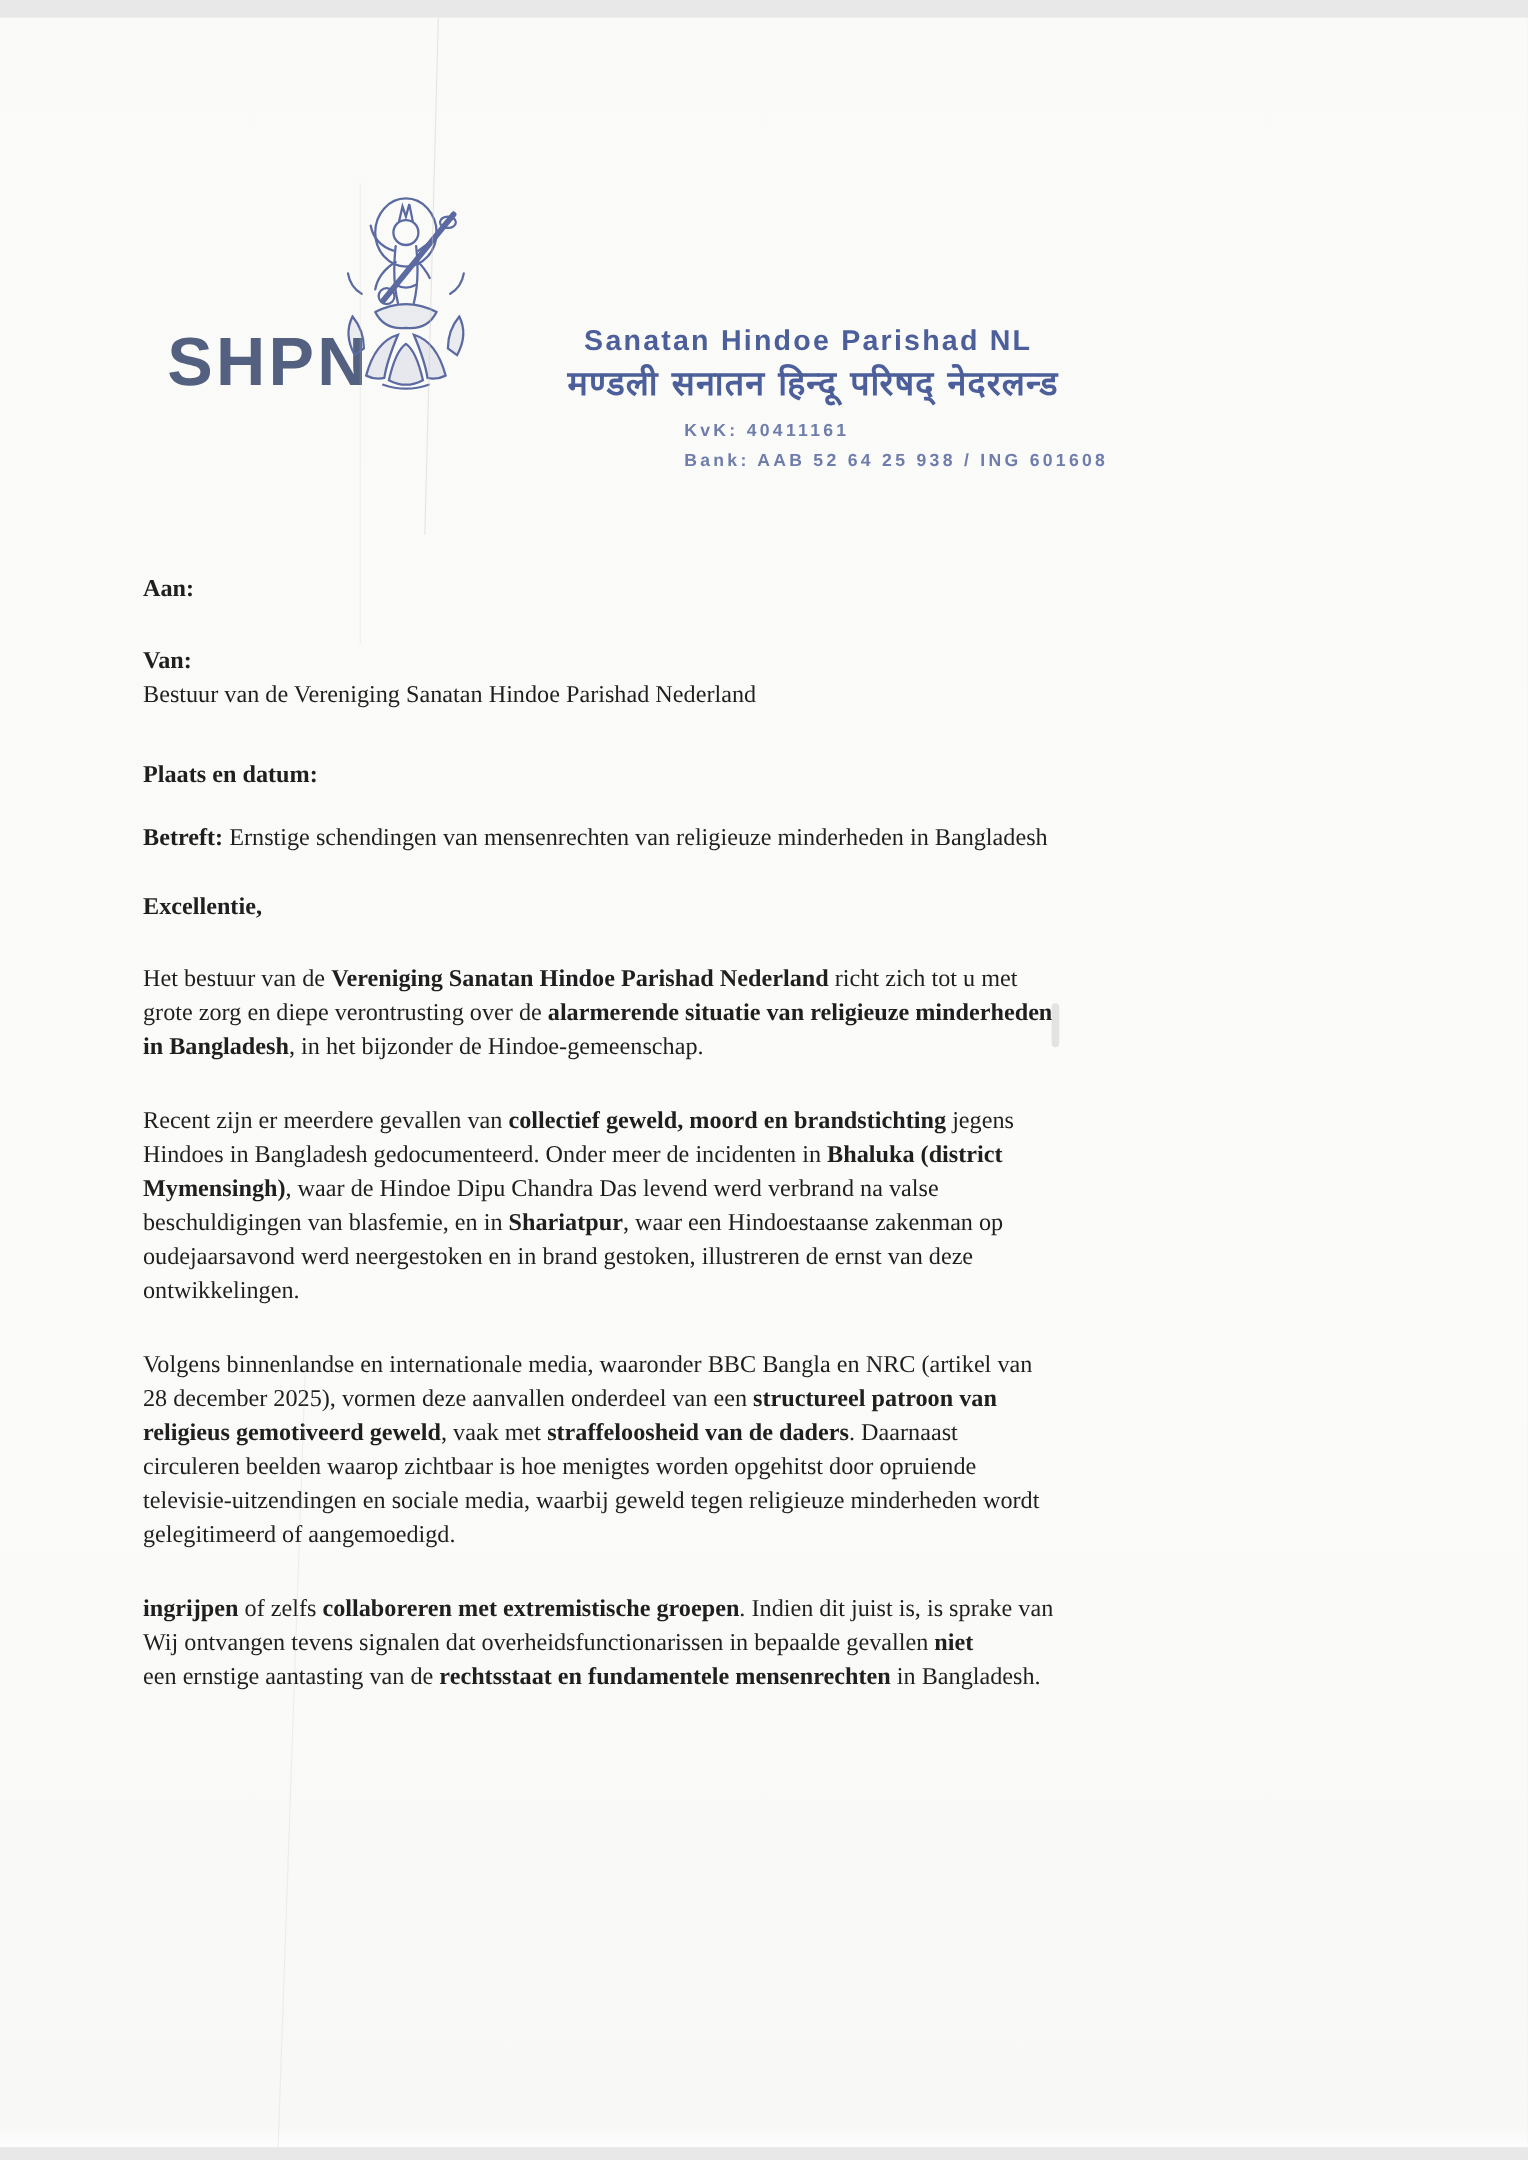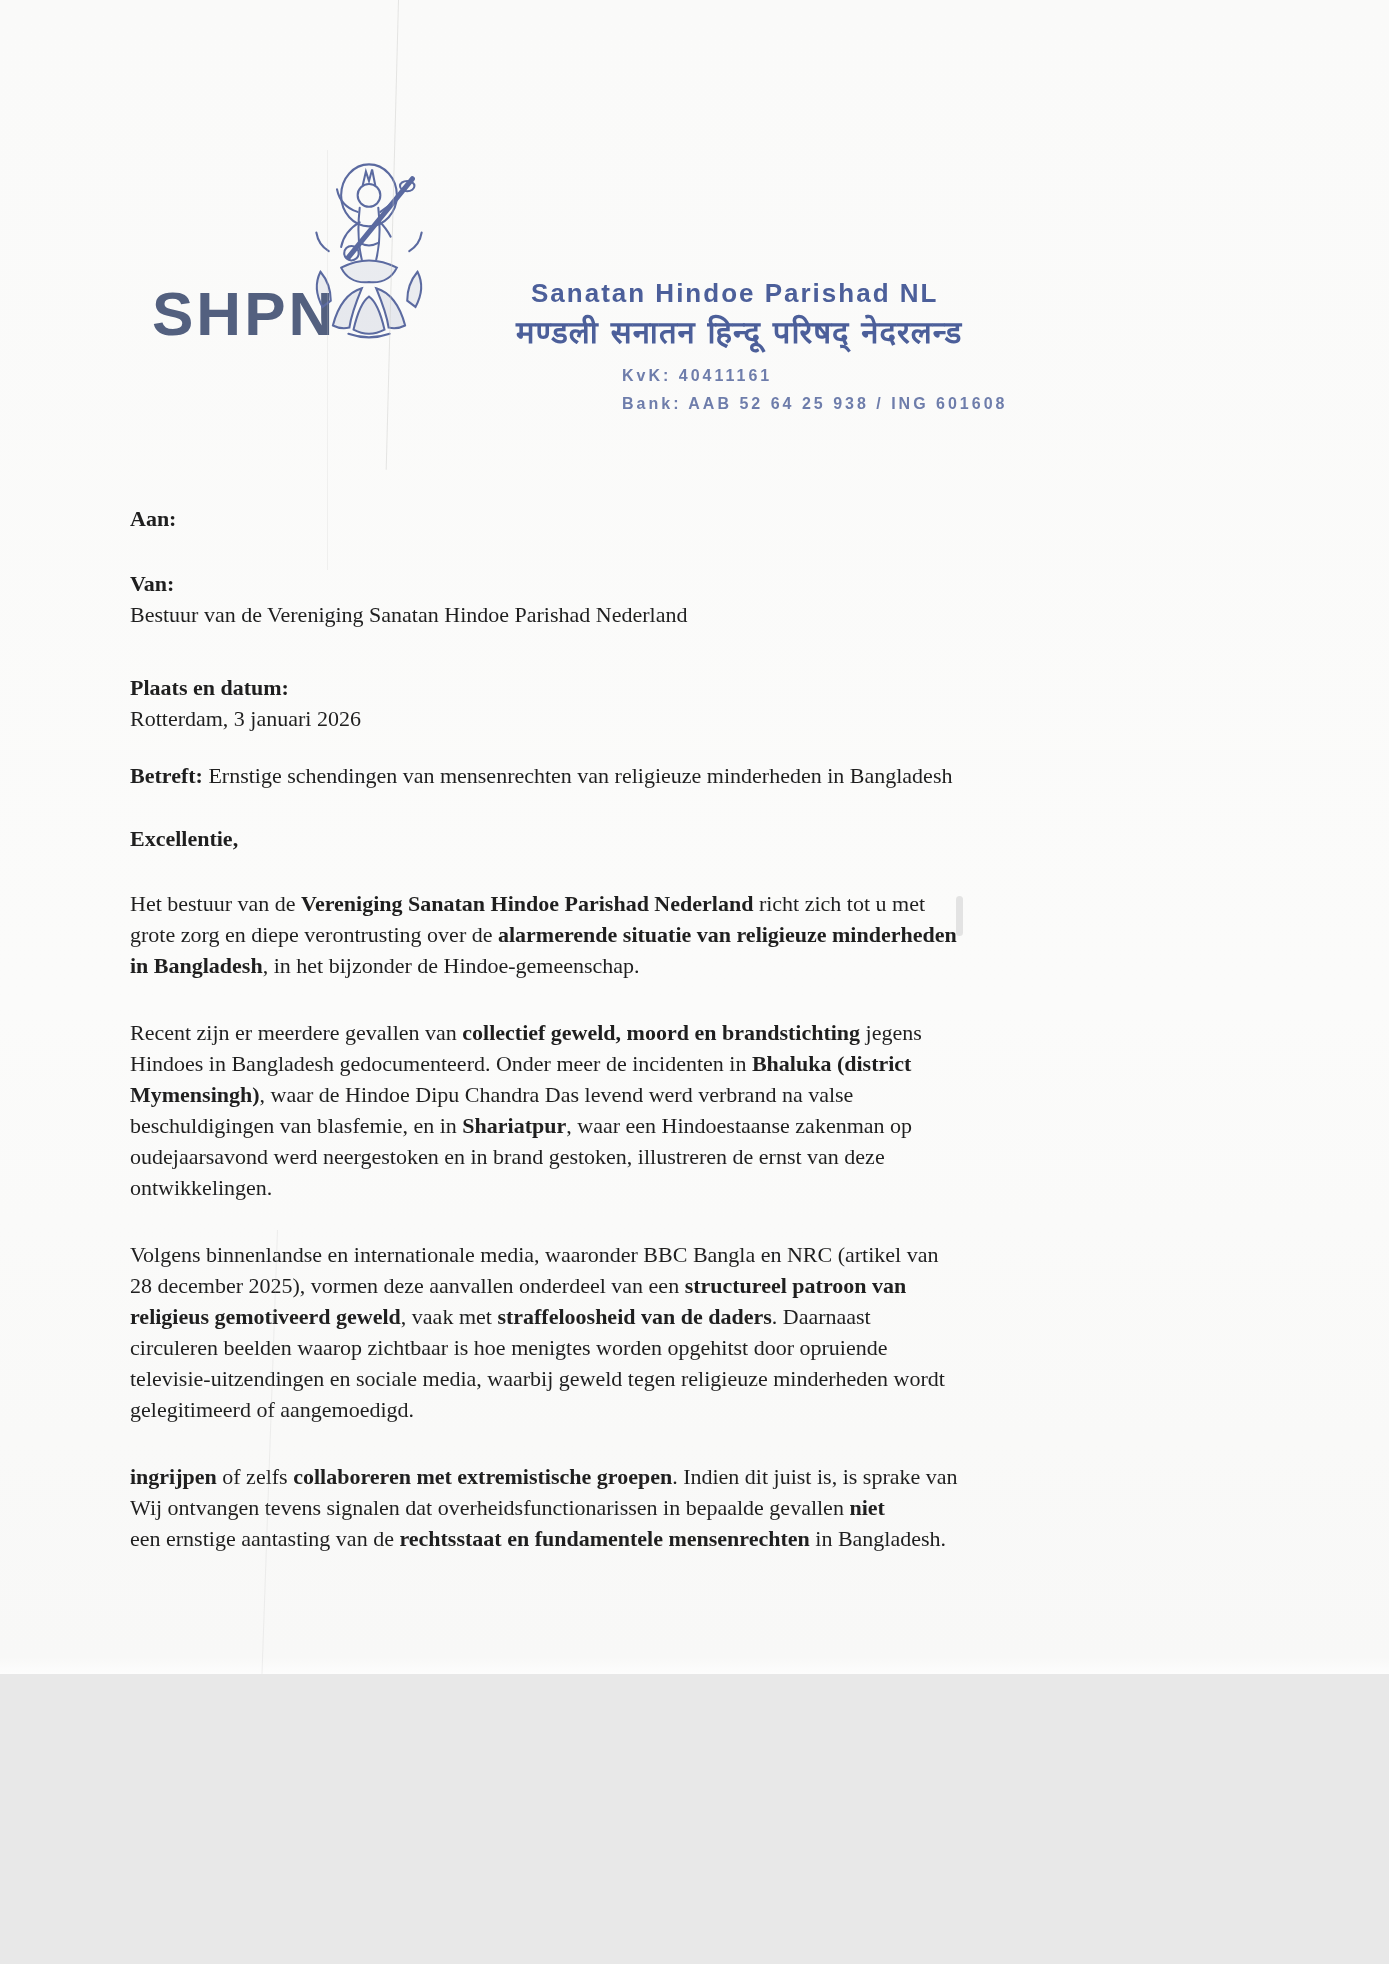--- a/index.html
+++ b/index.html
@@ -1,20 +1,20 @@
 <!DOCTYPE html>
 <html lang="nl"><head>
 <meta charset="utf-8">
 <title>Scanned letter</title>
 <style>
   html,body{margin:0;padding:0;background:#e8e8e8;}
   .page{
     position:relative;
-    width:1389px;height:1674px;
-    margin:0 auto;
+    width:1389px;height:1936px;
+    margin:16px auto;
     background:linear-gradient(180deg,#fafaf9 0%,#fbfbfa 60%,#f8f8f7 99%,#fdfdfd 100%);
     overflow:hidden;
     font-family:"Liberation Serif", serif;
     color:#1f1f1f;
   }
   
   .acronym{
     position:absolute;left:152px;top:278px;
     font-family:"Liberation Sans", sans-serif;
     font-weight:bold;font-size:62px;letter-spacing:3px;
@@ -118,23 +118,20 @@
 
     <div class="block-from">
       <div class="label">Van:</div>
       <div>
           <div class="line">Bestuur van de Vereniging Sanatan Hindoe Parishad Nederland</div>
         </div>
     </div>
 
     <div class="block-date">
       <div class="label">Plaats en datum:</div>
-      <div>
-          <div class="line">Rotterdam, 3 januari 2026</div>
-        </div>
     </div>
 
     <div class="subject"><span class="b">Betreft: </span><span>Ernstige schendingen van mensenrechten van religieuze minderheden in Bangladesh</span></div>
 
     <div class="salutation">Excellentie,</div>
 
     <div>
         <div class="para">
           <div class="line"><span>Het bestuur van de </span><span class="b">Vereniging Sanatan Hindoe Parishad Nederland</span><span> richt zich tot u met</span></div>
           <div class="line"><span>grote zorg en diepe verontrusting over de </span><span class="b">alarmerende situatie van religieuze minderheden</span></div>

